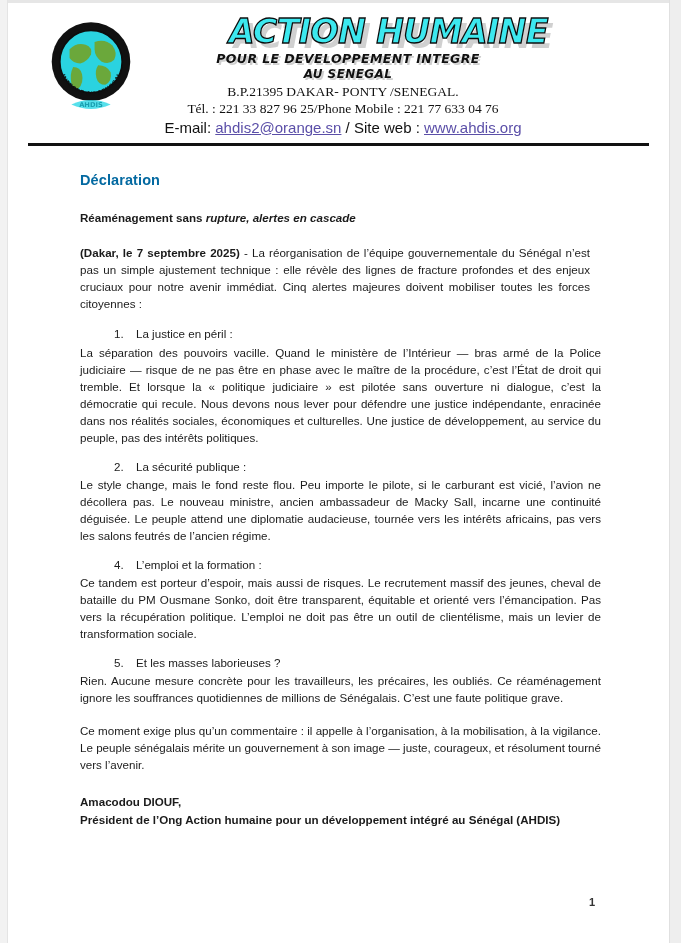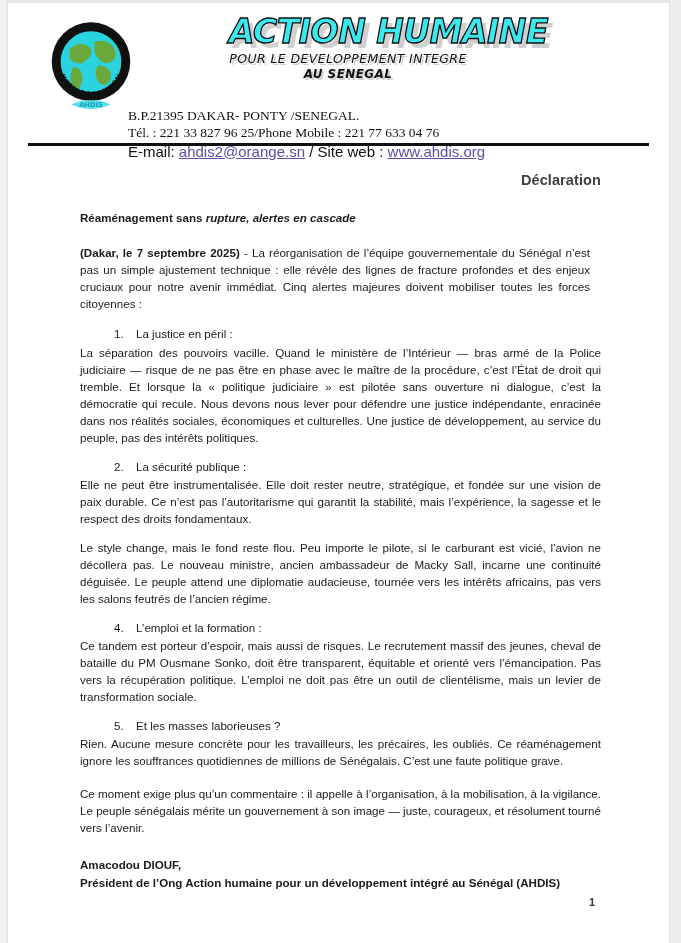--- a/index.html
+++ b/index.html
@@ -80,44 +80,44 @@
     -webkit-text-stroke: 1.3px #0b0b0b;
     text-shadow: 5px 5px 0 rgba(150,150,150,0.45);
     line-height: 1;
     white-space: nowrap;
     margin: 0;
     text-align: right;
   }
   .brand-sub {
     font-family: "DejaVu Sans", sans-serif;
     font-size: 12.5px;
-    font-weight: normal;
+    font-weight: bold;
     font-style: italic;
     color: #111111;
     letter-spacing: 0.4px;
     text-shadow: 2px 2px 0 rgba(160,160,160,0.5);
     margin: 3px 0 0 0;
     white-space: nowrap;
   }
   .brand-sub2 {
     font-family: "DejaVu Sans", sans-serif;
     font-size: 12px;
     font-weight: bold;
     font-style: italic;
     color: #111111;
     letter-spacing: 0.4px;
     text-shadow: 2px 2px 0 rgba(160,160,160,0.5);
     margin: 1px 0 0 0;
   }
   .contact-lines {
     position: absolute;
     left: 120px;
-    top: 104px;
+    top: 80px;
     width: 430px;
-    text-align: left;
+    text-align: center;
     font-family: "Liberation Serif", serif;
     font-size: 13.5px;
     color: #111111;
     line-height: 1.28;
   }
   .contact-lines .c3 {
     font-family: "Liberation Sans", sans-serif;
     font-size: 15px;
   }
   .lnk {
@@ -131,25 +131,25 @@
   }
 
   
   .content {
     padding: 16px 68px 0 72px;
     font-size: 11.6px;
     color: #1b1b1b;
     line-height: 1.47;
   }
   h1.doc-title {
-    text-align: right;
+    text-align: left;
     font-size: 14.5px;
     font-weight: bold;
     margin: 8px 0 18px 0;
-    color: #404040;
+    color: #0369a1;
     letter-spacing: 0.1px;
   }
   .subtitle {
     font-weight: bold;
     font-size: 11.6px;
     margin: 0 0 18px 0;
   }
   .subtitle em {
     font-style: italic;
   }
@@ -261,21 +261,20 @@
       </p>
 
       <div class="item-head">
         <span class="num">1.</span><span>La justice en péril :</span>
       </div>
       <p class="item-body">La séparation des pouvoirs vacille. Quand le ministère de l’Intérieur — bras armé de la Police judiciaire — risque de ne pas être en phase avec le maître de la procédure, c’est l’État de droit qui tremble. Et lorsque la « politique judiciaire » est pilotée sans ouverture ni dialogue, c’est la démocratie qui recule. Nous devons nous lever pour défendre une justice indépendante, enracinée dans nos réalités sociales, économiques et culturelles. Une justice de développement, au service du peuple, pas des intérêts politiques.</p>
 
       <div class="item-head">
         <span class="num">2.</span><span>La sécurité publique :</span>
       </div>
-      <p class="item-body">Elle ne peut être instrumentalisée. Elle doit rester neutre, stratégique, et fondée sur une vision de paix durable. Ce n’est pas l’autoritarisme qui garantit la stabilité, mais l’expérience, la sagesse et le respect des droits fondamentaux.</p>
 
       <p class="item-body">Le style change, mais le fond reste flou. Peu importe le pilote, si le carburant est vicié, l’avion ne décollera pas. Le nouveau ministre, ancien ambassadeur de Macky Sall, incarne une continuité déguisée. Le peuple attend une diplomatie audacieuse, tournée vers les intérêts africains, pas vers les salons feutrés de l’ancien régime.</p>
 
       <div class="item-head">
         <span class="num">4.</span><span>L’emploi et la formation :</span>
       </div>
       <p class="item-body">Ce tandem est porteur d’espoir, mais aussi de risques. Le recrutement massif des jeunes, cheval de bataille du PM Ousmane Sonko, doit être transparent, équitable et orienté vers l’émancipation. Pas vers la récupération politique. L’emploi ne doit pas être un outil de clientélisme, mais un levier de transformation sociale.</p>
 
       <div class="item-head">
         <span class="num">5.</span><span>Et les masses laborieuses ?</span>

